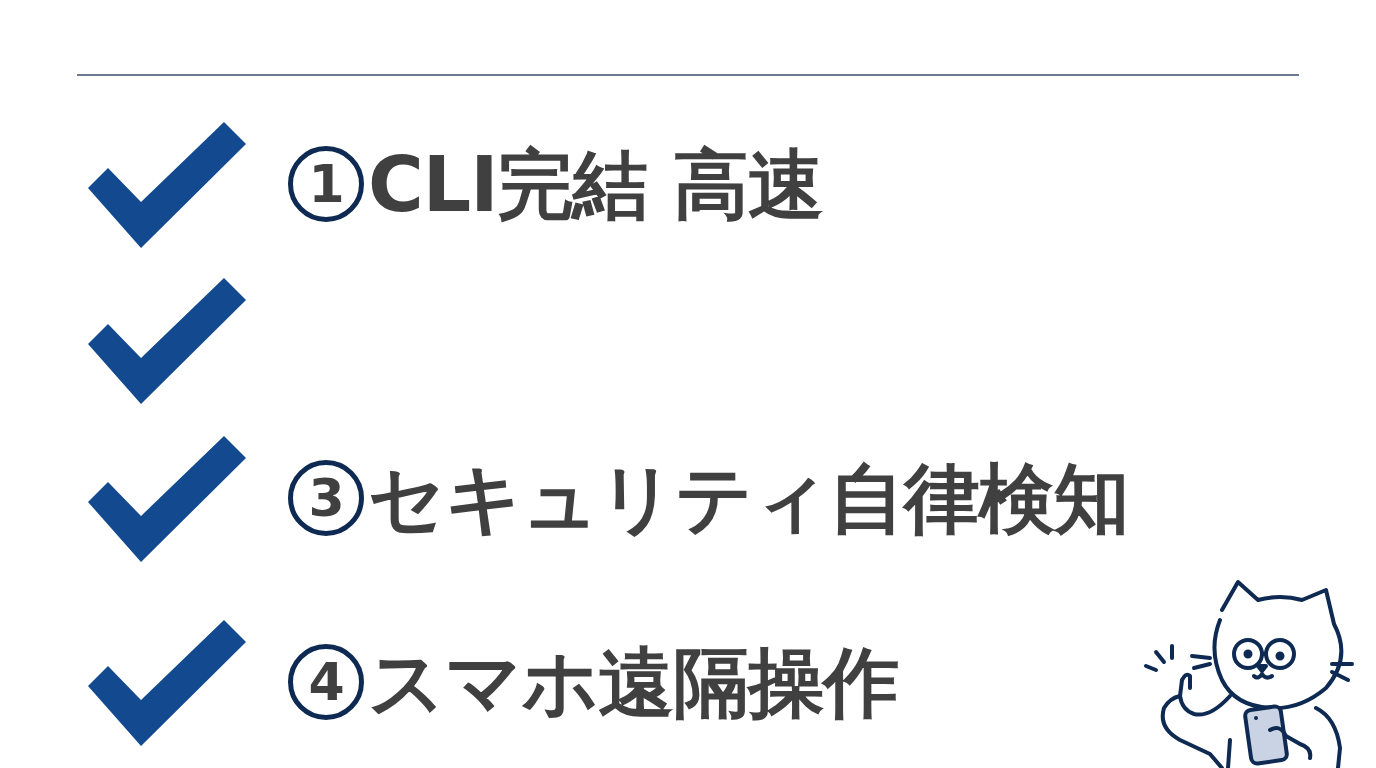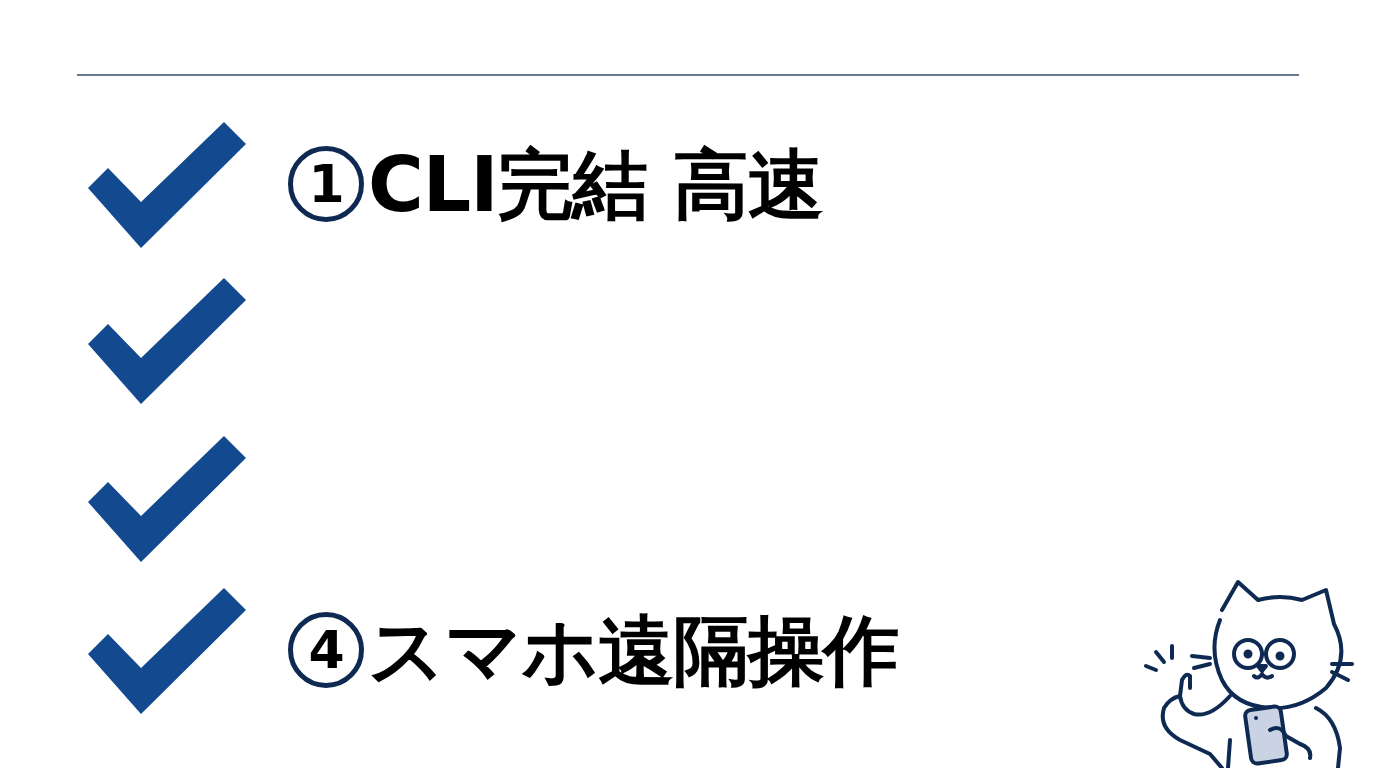--- a/index.html
+++ b/index.html
@@ -1,21 +1,21 @@
 <!DOCTYPE html>
 <html><head>
 <meta charset="utf-8">
 <style>
   html, body { margin:0; padding:0; }
   body { width:1376px; height:768px; background:#ffffff; position:relative; overflow:hidden;
          font-family:"DejaVu Sans", sans-serif; }
   .rule { position:absolute; left:77px; top:74px; width:1222px; height:2px; background:#6b7a8f; }
   .item { position:absolute; left:86px; height:130px; display:flex; align-items:center; }
   .check { width:162px; height:130px; flex:none; }
-  .label { margin-left:40px; font-weight:bold; font-size:76px; color:#000000; letter-spacing:-1px;
+  .label { margin-left:40px; font-weight:bold; font-size:76px; color:#404040; letter-spacing:-1px;
            white-space:nowrap; line-height:1; }
   .num { display:inline-flex; align-items:center; justify-content:center; width:76px; height:76px;
          border:5px solid #0f2a52; border-radius:50%; box-sizing:border-box; font-size:52px;
          vertical-align:middle; margin-right:4px; position:relative; top:-6px; }
   .cat { position:absolute; left:1130px; top:568px; width:240px; height:200px; }
 </style>
 </head>
 <body>
 
 <div class="rule"></div>
@@ -30,23 +30,24 @@
 <div class="item" style="top:278px;">
   <svg class="check" viewBox="0 0 162 130">
     <polygon points="2,66 22,46 55,80 138,0 160,22 55,126" fill="#134a8f"></polygon>
   </svg>
 </div>
 
 <div class="item" style="top:436px;">
   <svg class="check" viewBox="0 0 162 130">
     <polygon points="2,66 22,46 55,80 138,0 160,22 55,126" fill="#134a8f"></polygon>
   </svg>
+  <div class="label"><span class="num">3</span><span>セキュリティ自律検知</span></div>
 </div>
 
-<div class="item" style="top:588px;">
+<div class="item" style="top:620px;">
   <svg class="check" viewBox="0 0 162 130">
     <polygon points="2,66 22,46 55,80 138,0 160,22 55,126" fill="#134a8f"></polygon>
   </svg>
   <div class="label"><span class="num">4</span><span>スマホ遠隔操作</span></div>
 </div>
 
 <svg class="cat" viewBox="0 0 240 200" fill="none" stroke="#0f2a52" stroke-width="4" stroke-linecap="round" stroke-linejoin="round">
 
   <path d="M92,42 L108,14 L128,32 Q150,26 172,32 L196,22 L204,56 Q222,90 196,120 Q170,142 140,140 Q105,138 92,112 Q78,82 90,52"></path>
 

